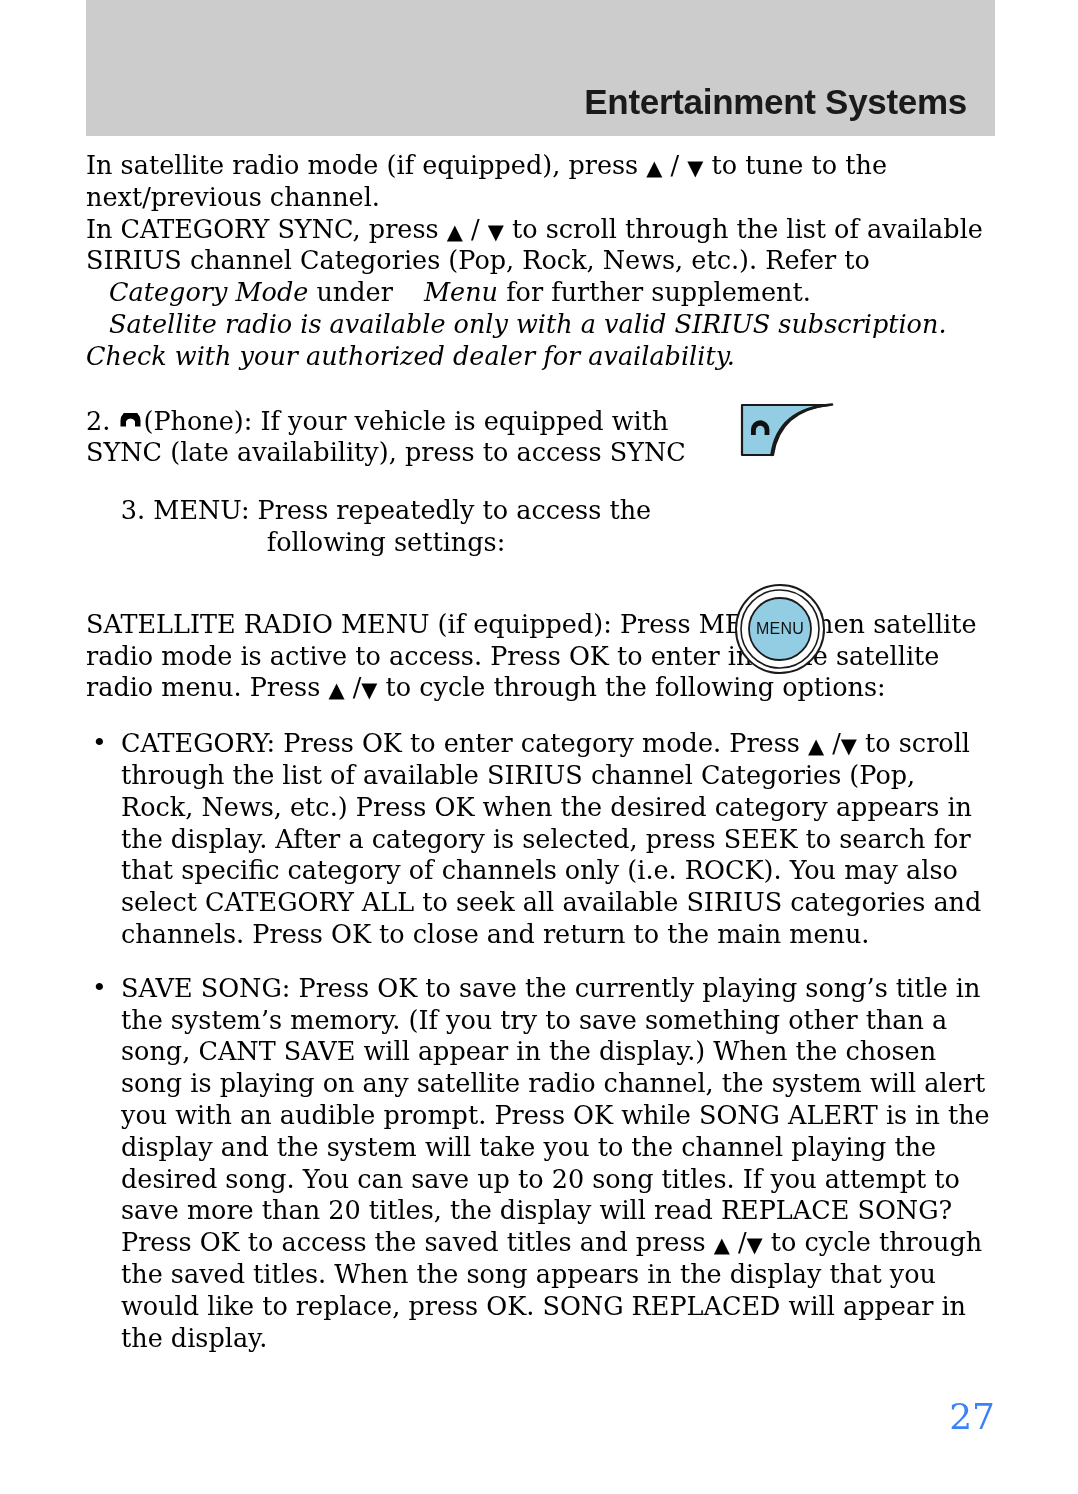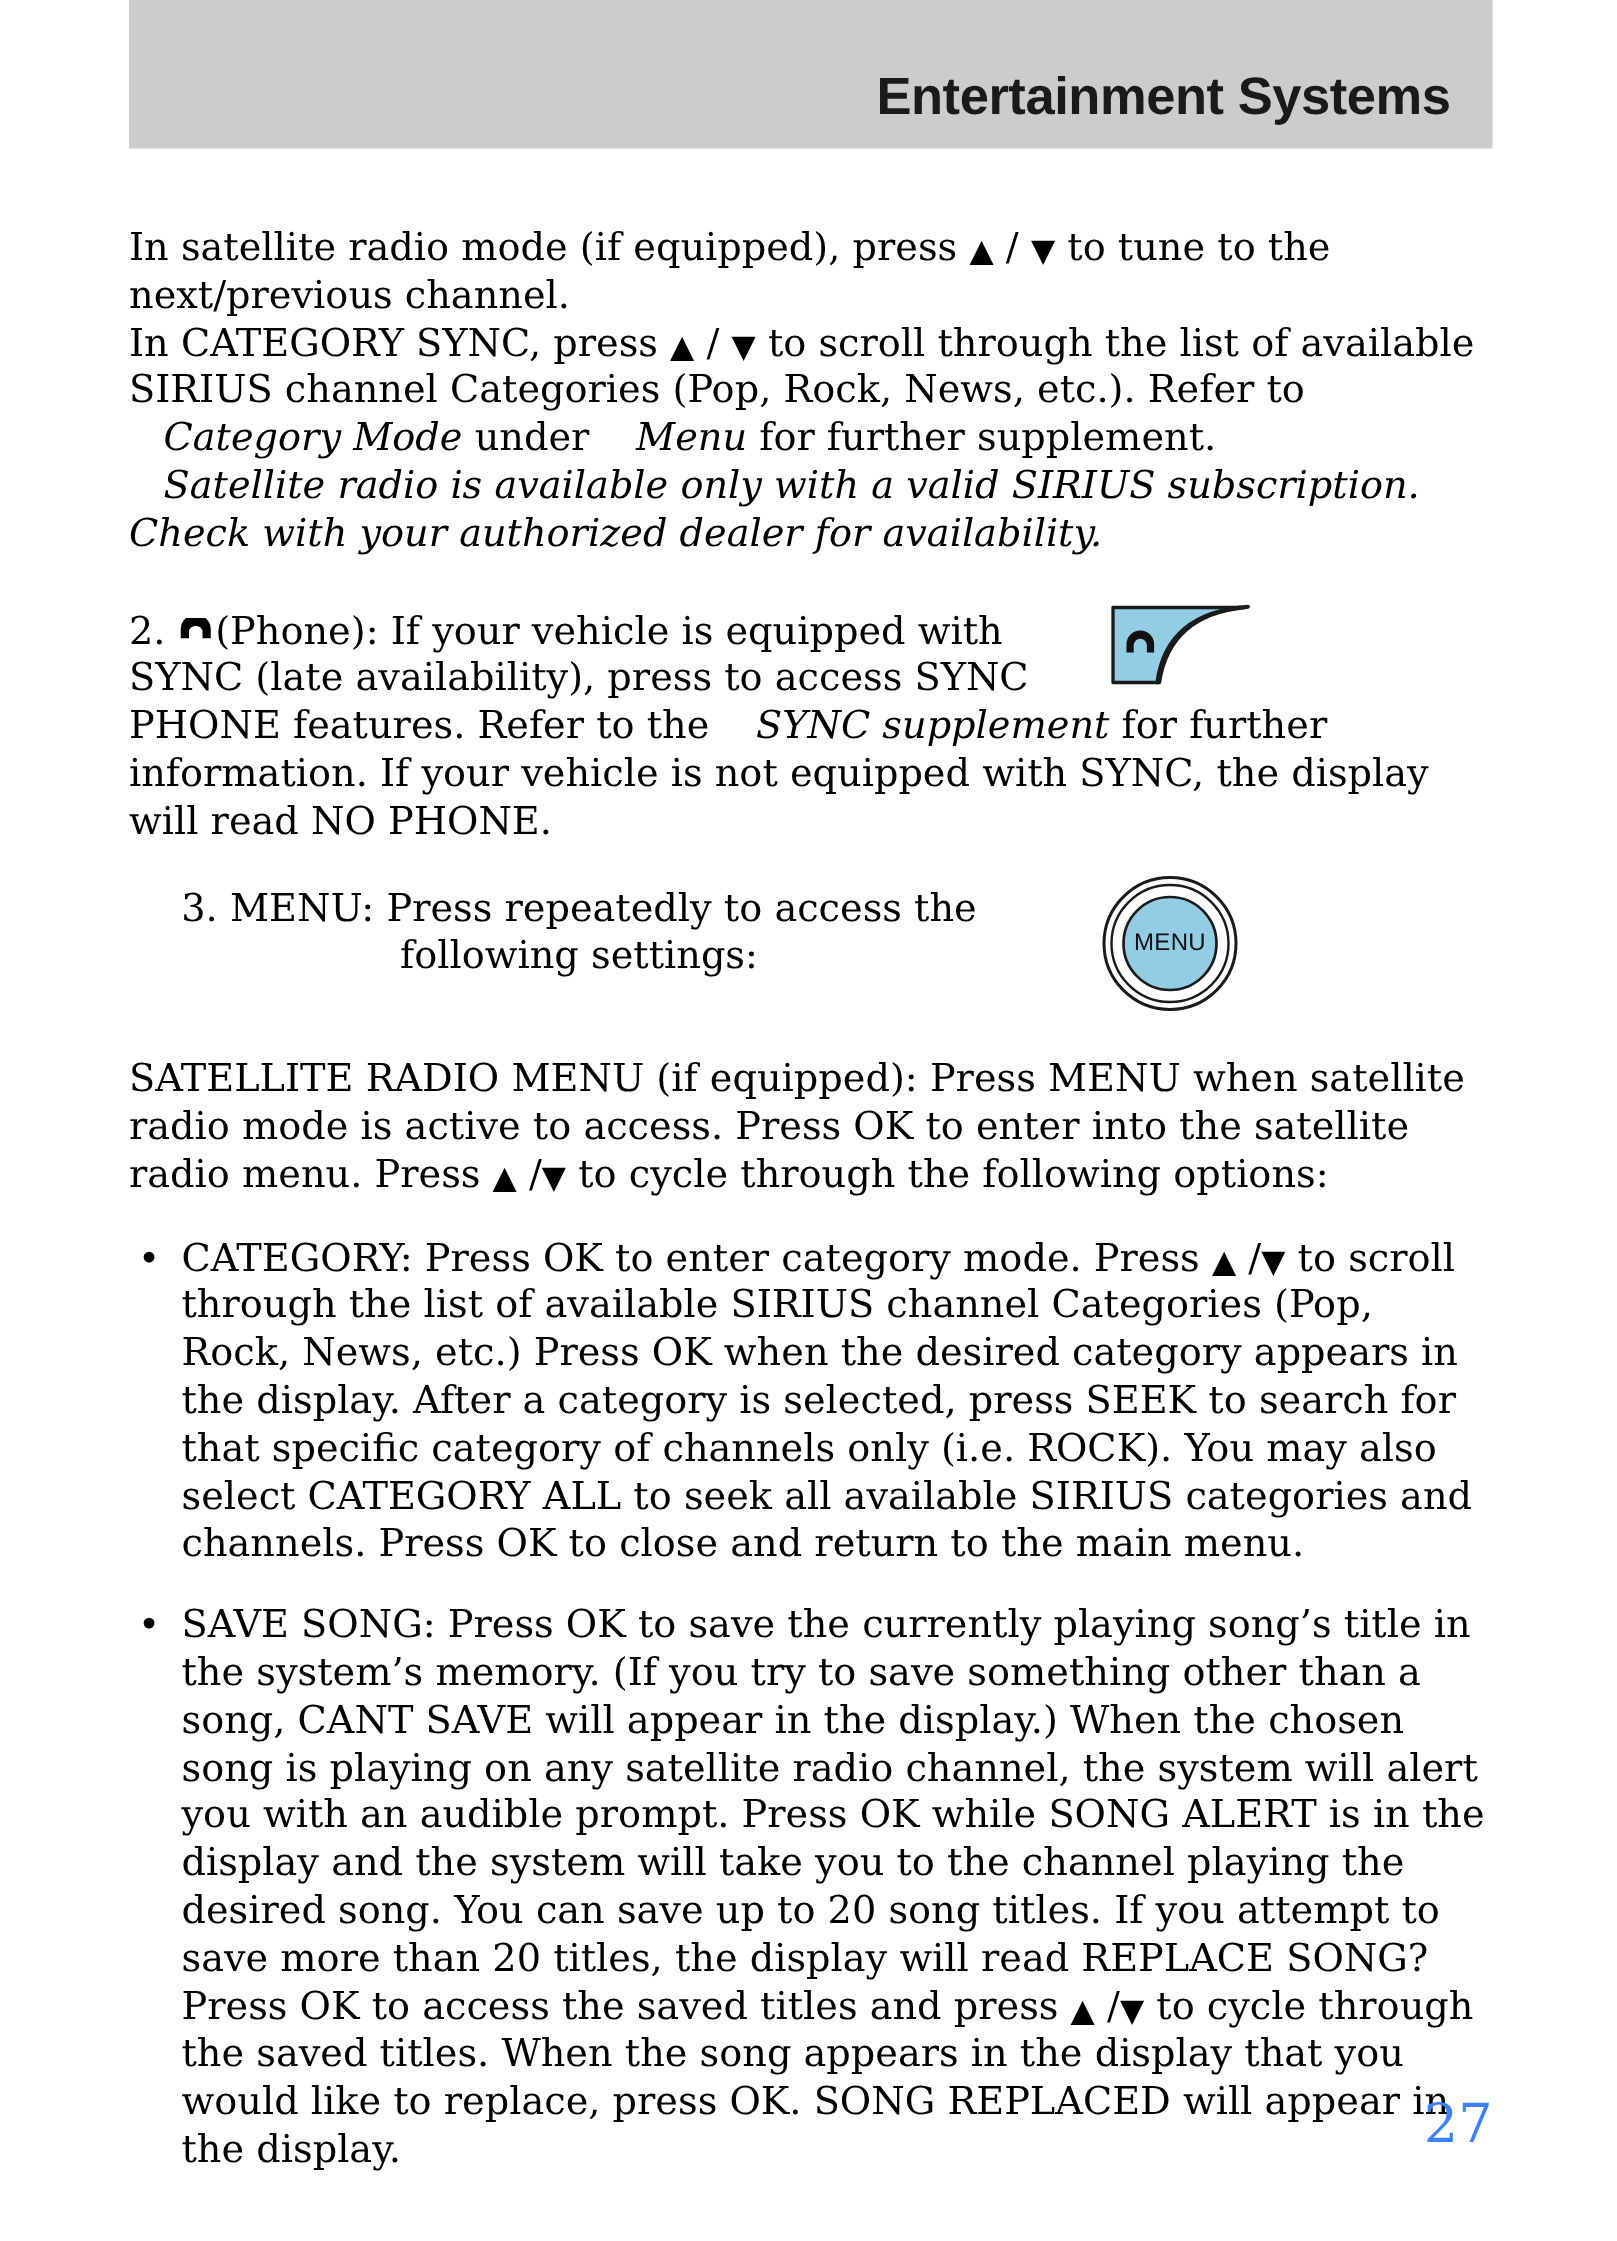--- a/index.html
+++ b/index.html
@@ -15,21 +15,21 @@
     color: #000000;
     overflow: hidden;
   }
 
   
   .header-band {
     position: absolute;
     left: 86px;
     top: 0px;
     width: 909px;
-    height: 99px;
+    height: 136px;
     background: #cccccc;
   }
   .header-title {
     position: absolute;
     right: 28px;
     bottom: 14px;
     font-family: "Liberation Sans", "DejaVu Sans", sans-serif;
     font-weight: bold;
     font-size: 35px;
     letter-spacing: -0.3px;
@@ -161,23 +161,20 @@
     <span class="b">In satellite radio mode (if equipped),</span><span> press </span><span class="tri">▲</span><span class="slash"> / </span><span class="tri">▼</span><span> to tune to the next/previous channel.</span><br>
     <span class="b">In CATEGORY SYNC,</span><span> press </span><span class="tri">▲</span><span class="slash"> / </span><span class="tri">▼</span><span> to scroll through the list of available SIRIUS channel Categories (Pop, Rock, News, etc.). Refer to </span><span class="i">Category Mode</span><span> under </span><span class="i">Menu</span><span> for further supplement.</span><br>
     <span class="i">Satellite radio is available only with a valid SIRIUS subscription. Check with your authorized dealer for availability.</span>
   </p>
 
   <p class="para p-phone wrap-col-phone">
     <span>2. </span><span class="handset"><svg width="25" height="14" viewBox="0 0 25 14">
           <path d="M2.5 13.5 L2.5 7.5 A10 10 0 0 1 22.5 7.5 L22.5 13.5 L17 13.5 L17 8.2 A5 5 0 0 0 8 8.2 L8 13.5 Z" fill="#000000"></path>
         </svg></span><span class="b">(Phone):</span><span> If your vehicle is equipped with SYNC (late availability), press to access SYNC</span>
   </p>
-  <p class="para">
-    <span>PHONE features. Refer to the </span><span class="i">SYNC supplement</span><span> for further information. If your vehicle is not equipped with SYNC, the display will read NO PHONE.</span>
-  </p>
 
   <p class="para p-menu wrap-col-menu">
     <span>3. </span><span class="b">MENU:</span><span> Press repeatedly to access the following settings:</span>
   </p>
 
   <p class="para p-satmenu">
     <span class="b">SATELLITE RADIO MENU (if equipped):</span><span> Press MENU when satellite radio mode is active to access. Press OK to enter into the satellite radio menu. Press </span><span class="tri">▲</span><span class="slash"> /</span><span class="tri">▼</span><span> to cycle through the following options:</span>
   </p>
 
   <ul class="bullet-list">

